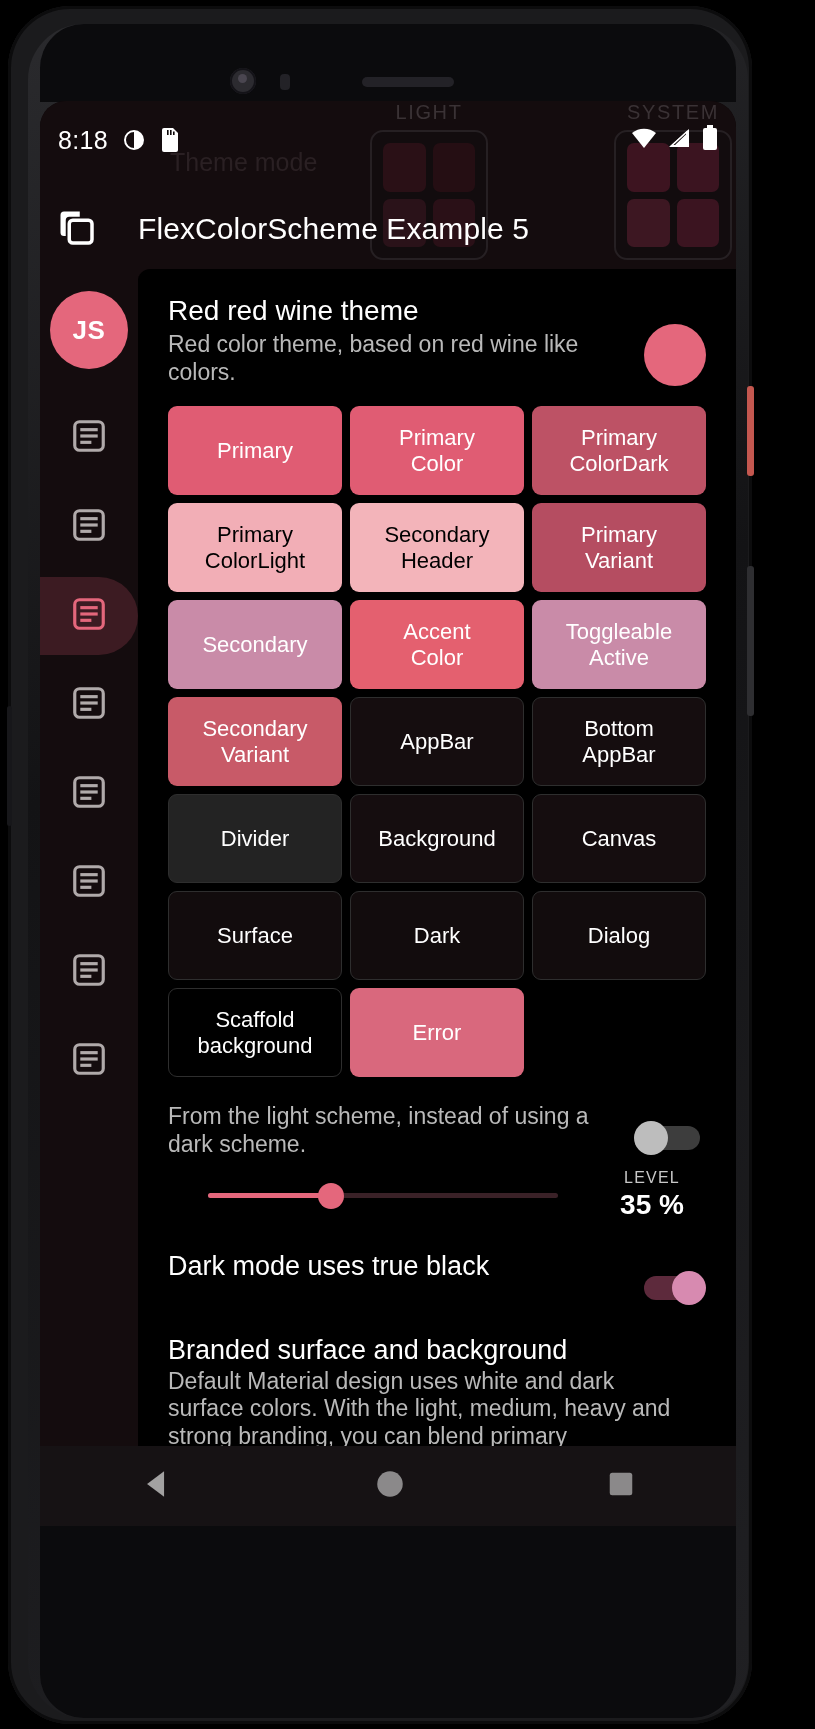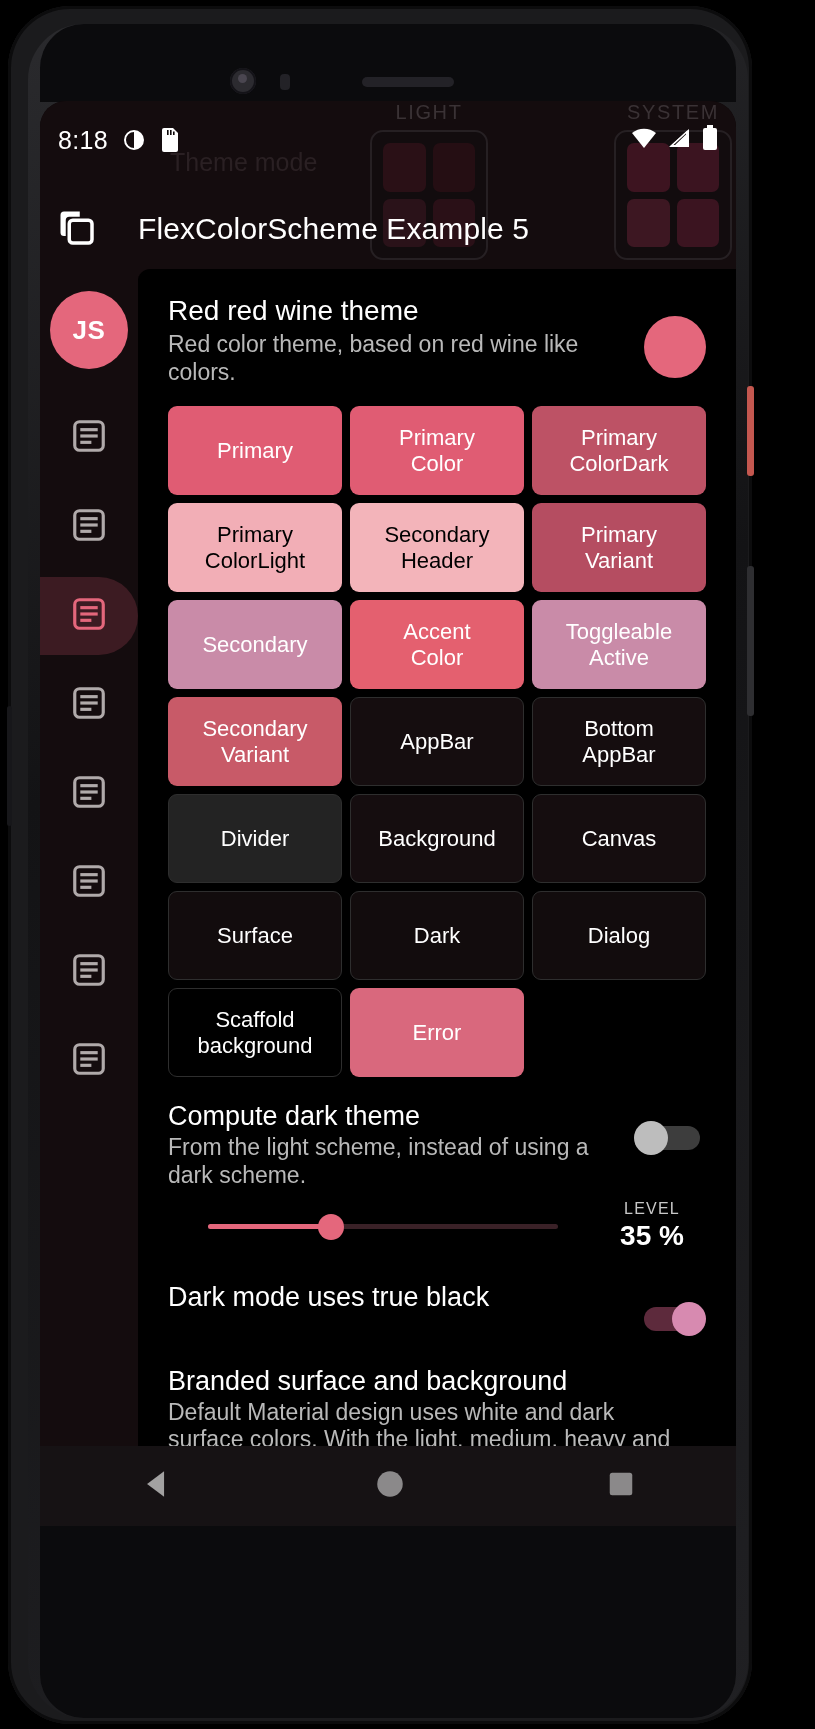--- a/index.html
+++ b/index.html
@@ -161,21 +161,21 @@
   
   #content {
     position: absolute; left: 98px; top: 168px;
     width: 598px; height: 1177px;
     background: #000000;
     border-radius: 12px 0 0 0;
     overflow: hidden;
     padding: 26px 30px 0 30px;
   }
   #scheme-head {
-    display: flex; align-items: center; gap: 10px;
+    display: flex; align-items: flex-end; gap: 10px;
   }
   #scheme-title { font-size: 28px; color: #fff; line-height: 1.15; }
   #scheme-sub {
     font-size: 23px; color: #b9b9b9; line-height: 1.2; margin-top: 4px;
     max-width: 420px;
   }
   #scheme-swatch {
     width: 62px; height: 62px; border-radius: 50%;
     background: #E4677C; flex: 0 0 auto; margin-left: auto; margin-top: 12px;
   }
@@ -506,21 +506,20 @@
             <span style="white-space: pre-line;">Scaffold
 background</span>
           </div>
           <div class="swatch-card" style="background: rgb(217, 104, 125); color: rgb(255, 255, 255);">
             <span style="white-space: pre-line;">Error</span>
           </div>
         </div>
 
       <div class="setting-row">
         <div class="setting-text">
-          <div class="setting-title">Compute dark theme</div>
           <div class="setting-sub">From the light scheme, instead of using a dark scheme.</div>
         </div>
         <div class="switch off">
           <span class="track"></span>
           <span class="thumb"></span>
         </div>
       </div>
 
       <div id="level-row">
         <div id="slider-wrap">

